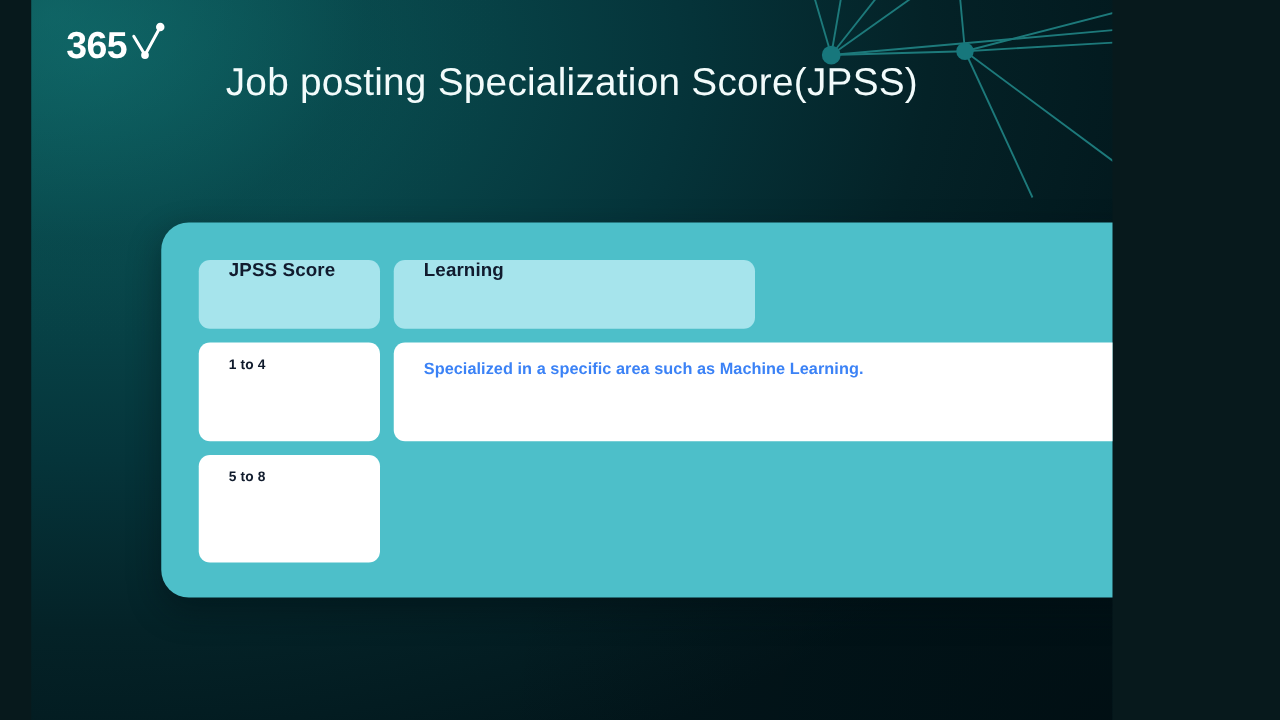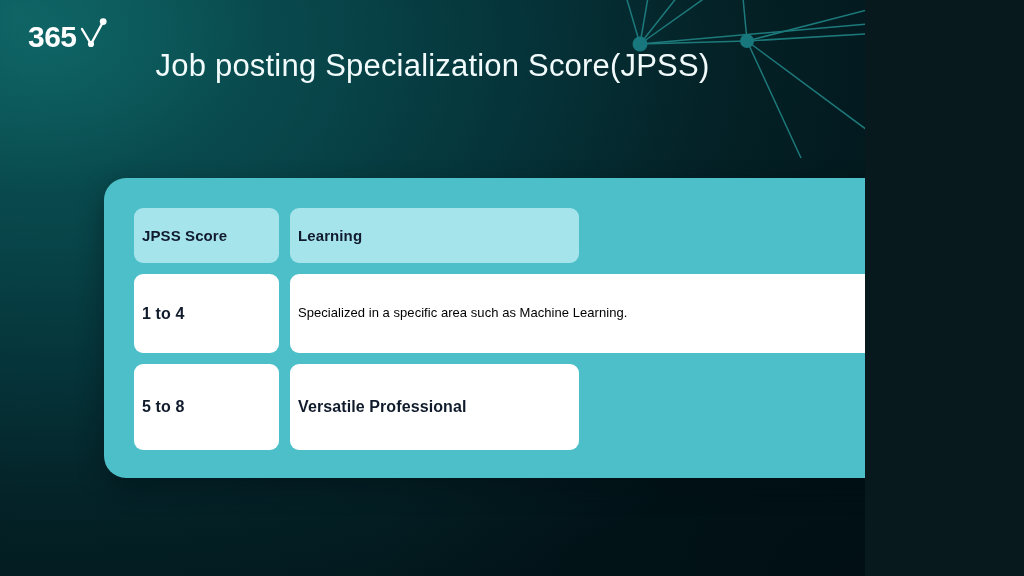--- a/index.html
+++ b/index.html
@@ -14,20 +14,21 @@
     background: #07191c;
   }
 
   .slide {
     position: relative;
     width: 865px;
     height: 576px;
     overflow: hidden;
     background:
       radial-gradient(ellipse 900px 620px at 6% 8%, #0b5a5c 0%, #08474b 28%, #05343a 52%, #042227 74%, #02161b 100%);
+    margin-left: 25px;
   }
 
   
   .slide::after {
     content: "";
     position: absolute;
     inset: 0;
     pointer-events: none;
     background:
       radial-gradient(ellipse 520px 380px at 2% 2%, rgba(22,120,118,0.42) 0%, rgba(10,70,72,0.12) 48%, rgba(0,0,0,0) 72%),
@@ -100,24 +101,23 @@
     display: flex;
     width: 100%;
   }
   .row + .row {
     margin-top: 11px;
   }
 
   .cell {
     box-sizing: border-box;
     border-radius: 9px;
-    padding: 12px 8px;
+    padding: 12px 24px;
     display: flex;
     flex-direction: column;
-    justify-content: center;
   }
   .cell + .cell {
     margin-left: 11px;
   }
 
   .col-score  { width: 145px; flex: 0 0 145px; }
   .col-cat    { width: 289px; flex: 0 0 289px; }
   .col-desc   { flex: 1 1 auto; }
 
   .header-row .cell {
@@ -134,28 +134,28 @@
   }
 
   .data-row .cell {
     background: #ffffff;
   }
   .data-row.r1 .cell { height: 79px; }
   .data-row.r2 .cell { height: 86px; }
 
   .val-text {
     color: #101b2c;
-    font-size: 16px;
+    font-size: 11px;
     font-weight: bold;
     letter-spacing: 0.1px;
   }
   .desc-text {
-    color: #000000;
+    color: #3b82f6;
     font-size: 13px;
-    font-weight: normal;
+    font-weight: bold;
     line-height: 1.42;
     letter-spacing: 0.05px;
   }
 </style>
 </head>
 <body>
 
 <div class="slide">
 
   <svg class="network" viewBox="0 0 260 160" preserveAspectRatio="none" aria-hidden="true">
@@ -207,20 +207,17 @@
       </div>
       <div class="cell col-desc">
         <span class="desc-text">Specialized in a specific area such as Machine Learning.</span>
       </div>
     </div>
 
     <div class="row data-row r2">
       <div class="cell col-score">
         <span class="val-text">5 to 8</span>
       </div>
-      <div class="cell col-cat">
-        <span class="val-text">Versatile Professional</span>
-      </div>
     </div>
 
   </div>
 
 </div>
 
 </body></html>

